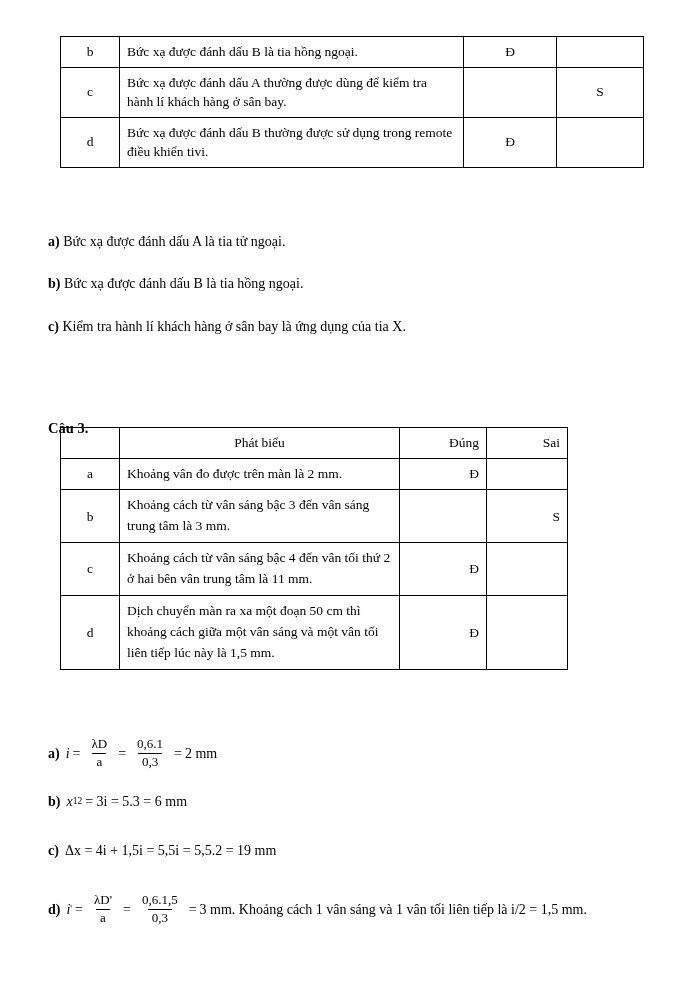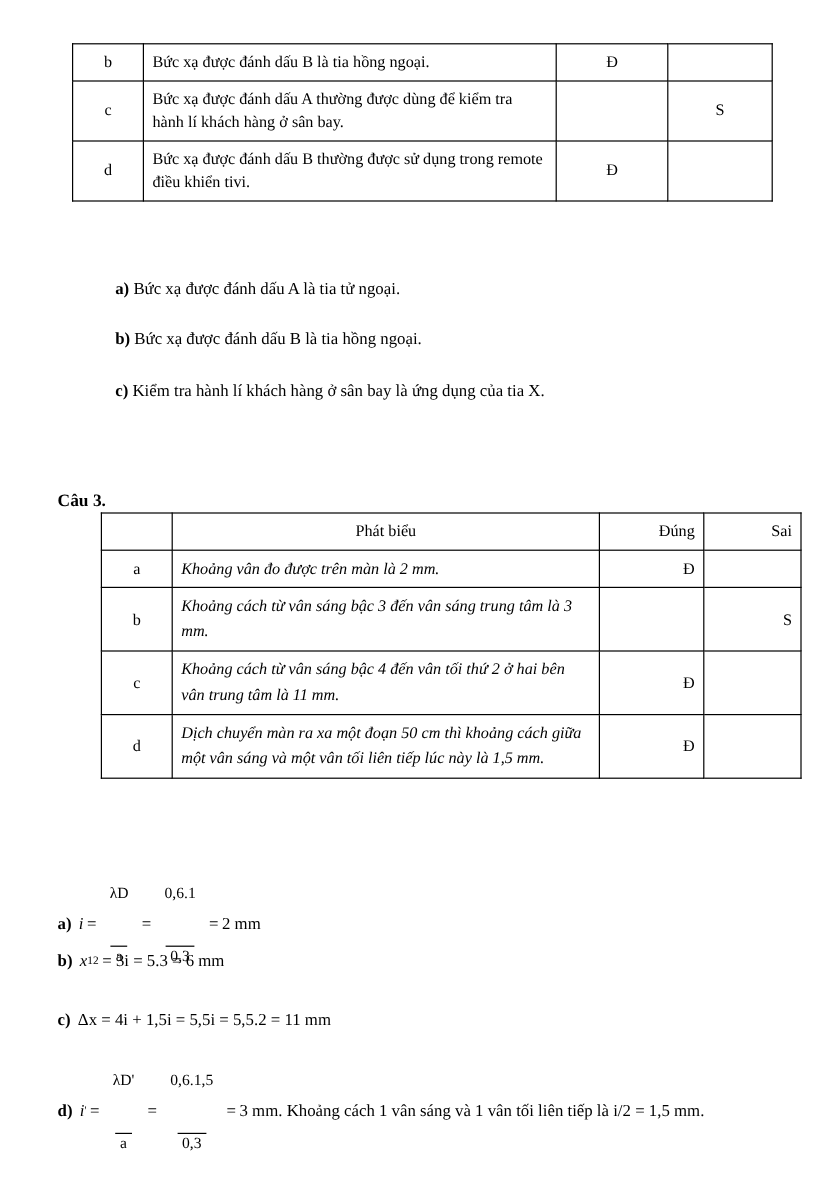--- a/index.html
+++ b/index.html
@@ -56,48 +56,45 @@
   }
   .table1 .lbl-col { width: 44px; }
   .table1 .mark-col { width: 78px; }
   .table1 .mark-col2 { width: 72px; }
 
   .para {
     position: absolute;
     left: 48px;
     font-size: 14px;
     line-height: 1.5;
-    margin-left: 48px;
   }
   .para b { font-weight: bold; }
 
   .heading {
     position: absolute;
     left: 48px;
     font-size: 14.5px;
     font-weight: bold;
   }
 
   .table2 {
     position: absolute;
     left: 60px;
     top: 427px;
-    width: 584px;
-    margin-left: 24px;
+    width: 508px;
   }
   .table2 .lbl-col { width: 44px; }
   .table2 .mark-col { width: 72px; text-align: right; }
   .table2 .mark-col2 { width: 66px; }
   .table2 th {
     font-weight: bold;
     text-align: center;
   }
   .table2 td.stmt-col {
     line-height: 1.55;
-    font-style: italic;
   }
 
   
   .mathline {
     position: absolute;
     left: 48px;
     font-size: 14px;
     line-height: 1.4;
     display: flex;
     align-items: center;
@@ -109,21 +106,20 @@
   }
   .frac {
     display: inline-flex;
     flex-direction: column;
     align-items: center;
     justify-content: center;
     vertical-align: middle;
     margin: 0 4px;
     font-size: 13px;
     line-height: 1.15;
-    gap: 35px;
   }
   .frac .num {
     padding: 0 4px 1px 4px;
   }
   .frac .den {
     border-top: 1px solid #000;
     padding: 1px 4px 0 4px;
   }
   .itm { font-style: italic; }
   .sub {
@@ -170,21 +166,21 @@
   </div>
   <div class="para" style="top:273px;">
     <b>b)</b>
     <span>Bức xạ được đánh dấu B là tia hồng ngoại.</span>
   </div>
   <div class="para" style="top:316px;">
     <b>c)</b>
     <span>Kiểm tra hành lí khách hàng ở sân bay là ứng dụng của tia X.</span>
   </div>
 
-  <div class="heading" style="top:410px;">Câu 3.</div>
+  <div class="heading" style="top:420px;">Câu 3.</div>
 
   <table class="qtable table2">
     <thead>
       <tr>
         <th class="lbl-col"></th>
         <th>Phát biểu</th>
         <th class="mark-col">Đúng</th>
         <th class="mark-col mark-col2">Sai</th>
       </tr>
     </thead>
@@ -235,21 +231,21 @@
 
   <div class="mathline" style="top:792px;">
     <span class="tag">b)</span>
     <span class="itm">x</span>
       <span class="sub">12</span>
     <span class="mspace">= 3i = 5.3 = 6 mm</span>
   </div>
 
   <div class="mathline" style="top:841px;">
     <span class="tag">c)</span>
-    <span>Δx = 4i + 1,5i = 5,5i = 5,5.2 = 11 mm</span>
+    <span>Δx = 4i + 1,5i = 5,5i = 5,5.2 = 19 mm</span>
   </div>
 
   <div class="mathline" style="top:893px;">
     <span class="tag">d)</span>
     <span class="itm">i</span>
       <span class="sup">'</span>
     <span class="mspace">=</span>
     <span class="frac">
       <span class="num">λD'</span>
       <span class="den">a</span>

